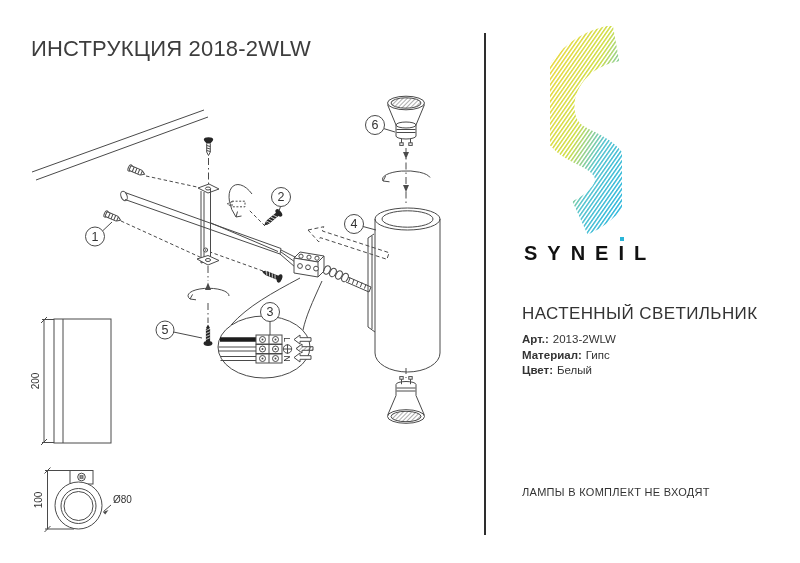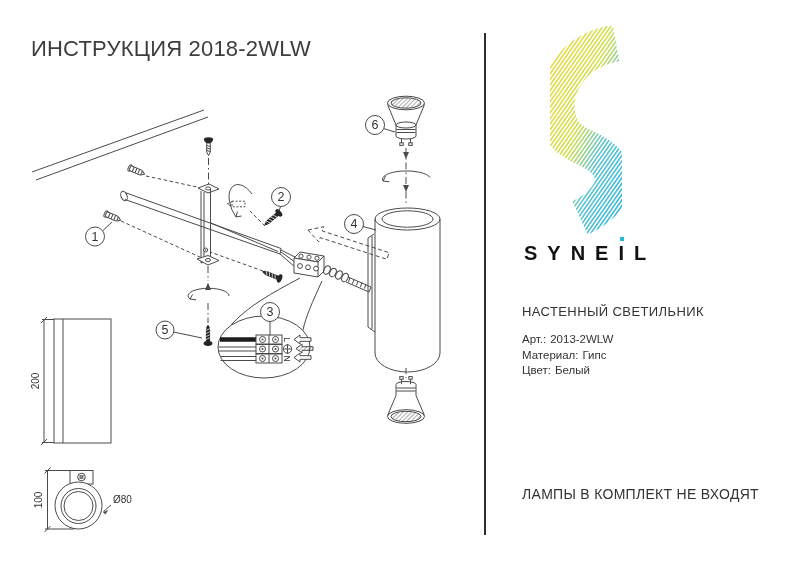--- a/index.html
+++ b/index.html
@@ -15,27 +15,27 @@
     position:absolute;left:484px;top:33px;width:2px;height:502px;background:#2e2e2e;
   }
   .logo-mark{position:absolute;left:538px;top:34px;overflow:visible;}
   .wordmark{
     position:absolute;left:524px;top:242px;font-size:20px;font-weight:700;
     letter-spacing:10px;color:#111;white-space:nowrap;
   }
   .i-wrap{position:relative;display:inline-block;}
   .i-dot{position:absolute;left:1.5px;top:-5px;width:4px;height:4px;background:#2ab5d8;}
   .product-type{
-    position:absolute;left:522px;top:304px;font-size:13px;color:#333;letter-spacing:0.4px;
+    position:absolute;left:522px;top:304px;font-size:17px;color:#333;letter-spacing:0.4px;
   }
   .specs{position:absolute;left:522px;top:332px;font-size:11.5px;color:#333;}
   .spec-row{line-height:15.6px;white-space:nowrap;}
-  .spec-label{font-weight:400;margin-right:4px;text-align:center;}
+  .spec-label{font-weight:700;margin-right:4px;text-align:center;}
   .note{
-    position:absolute;left:522px;top:486px;font-size:14px;color:#333;letter-spacing:0.3px;
+    position:absolute;left:522px;top:486px;font-size:11px;color:#333;letter-spacing:0.3px;
   }
   svg{display:block;}
   .diagram{position:absolute;left:0;top:0;}
   .diagram text{fill:#333;}
 </style>
 </head>
 <body>
 
 <div class="page">
 

